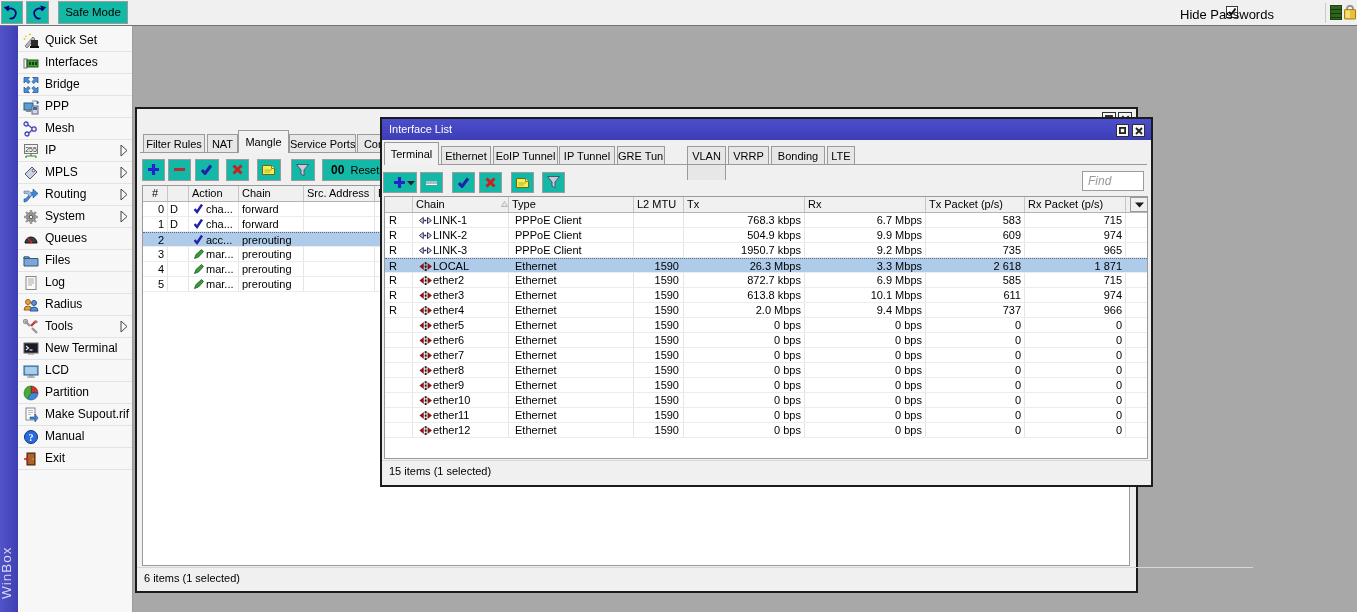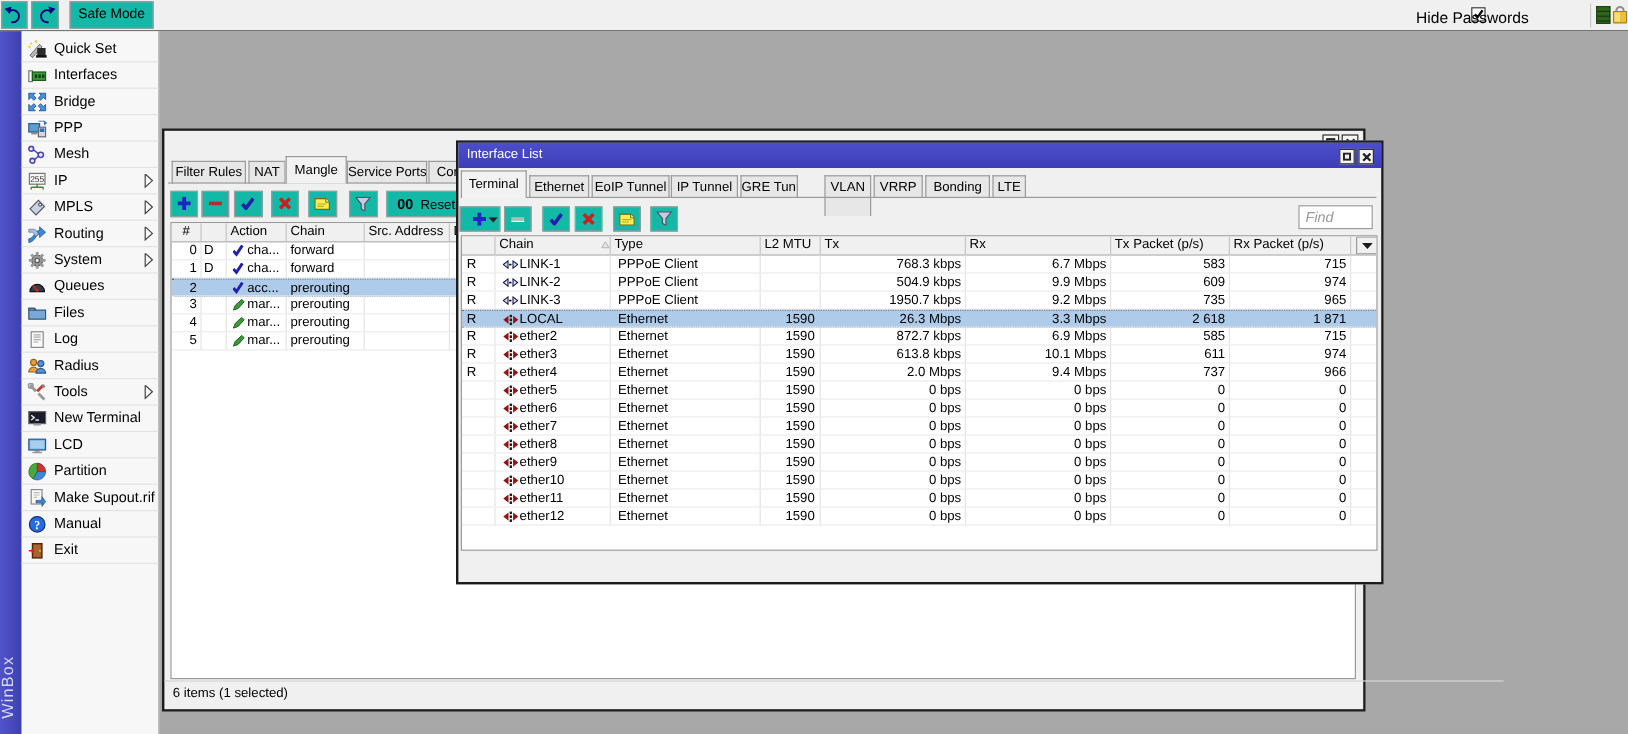--- a/index.html
+++ b/index.html
@@ -753,12 +753,15 @@
 <div class="abs" style="left:0;top:120px;width:762px;height:1px;background:#ececec"></div>
 <div class="abs" style="left:0;top:135px;width:762px;height:1px;background:#ececec"></div>
 <div class="abs" style="left:0;top:150px;width:762px;height:1px;background:#ececec"></div>
 <div class="abs" style="left:0;top:165px;width:762px;height:1px;background:#ececec"></div>
 <div class="abs" style="left:0;top:180px;width:762px;height:1px;background:#ececec"></div>
 <div class="abs" style="left:0;top:195px;width:762px;height:1px;background:#ececec"></div>
 <div class="abs" style="left:0;top:210px;width:762px;height:1px;background:#ececec"></div>
 <div class="abs" style="left:0;top:225px;width:762px;height:1px;background:#ececec"></div>
 <div class="abs" style="left:0;top:240px;width:762px;height:1px;background:#ececec"></div>
 </div>
+<div class="abs" style="left:0;top:341px;width:769px;height:21px;border-top:1px solid #d6d6d6">
+      <span class="rowtxt" style="left:7px;top:3px;font-size:11px">15 items (1 selected)</span>
+    </div>
 </div>
 </body></html>

